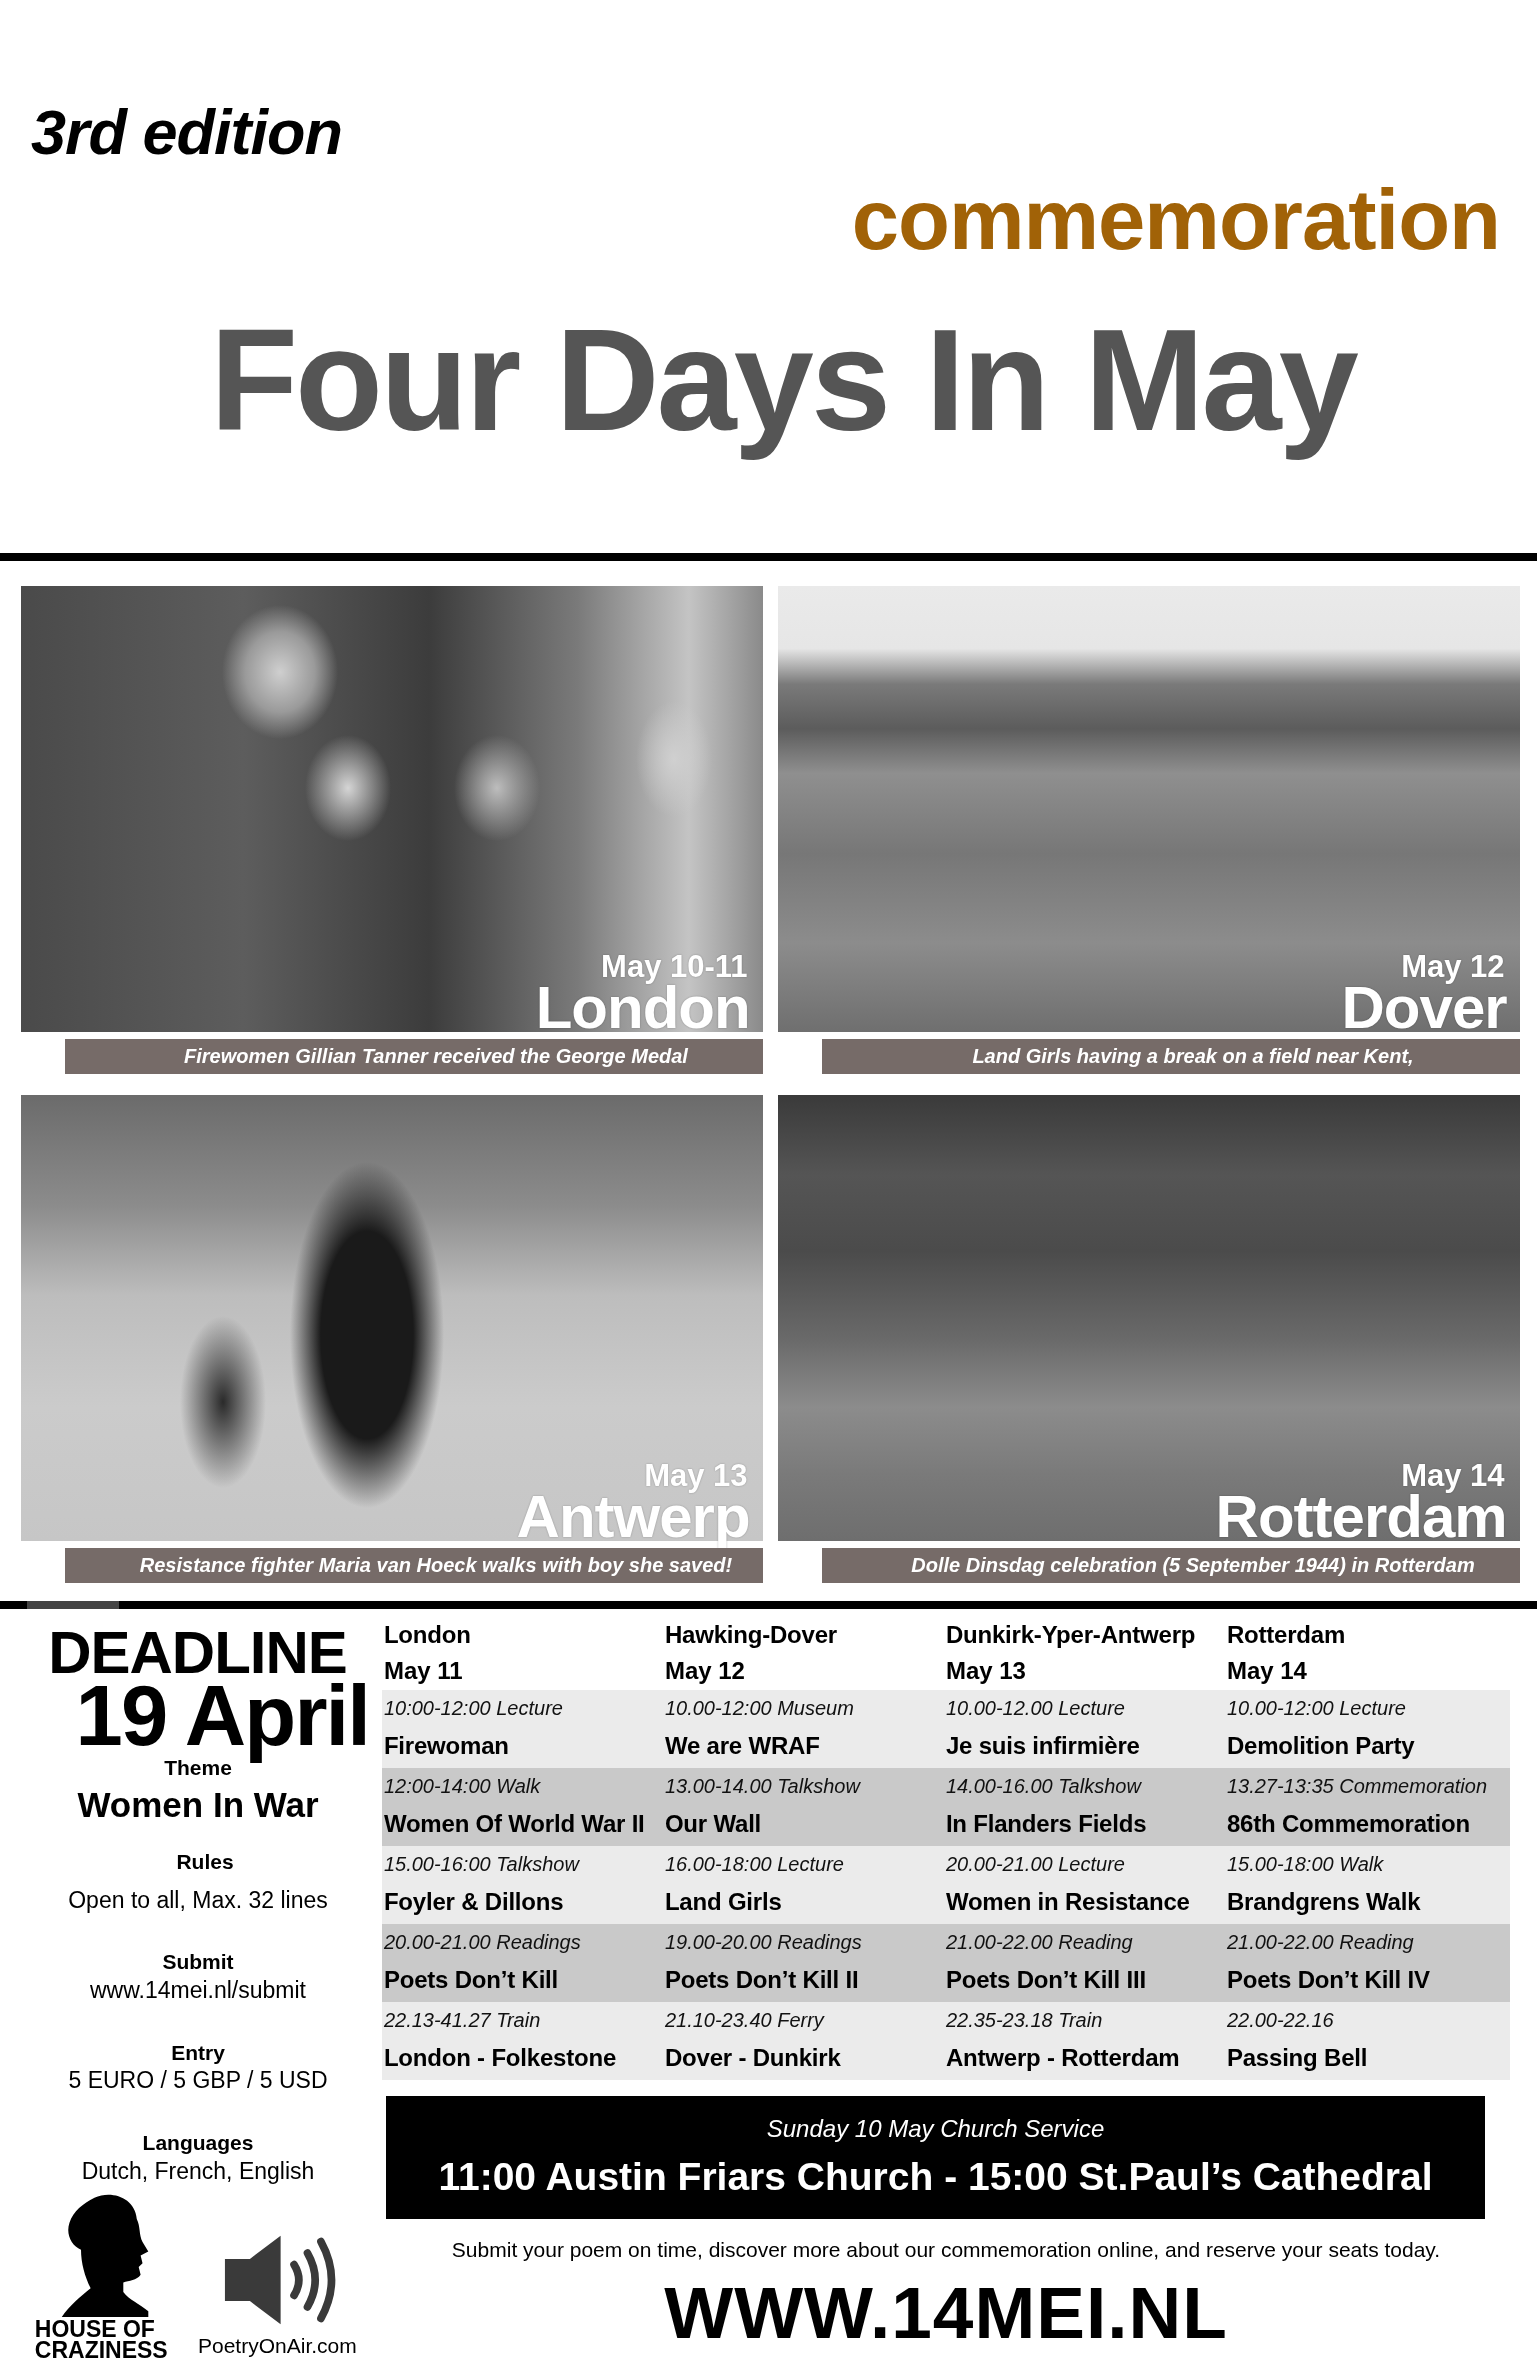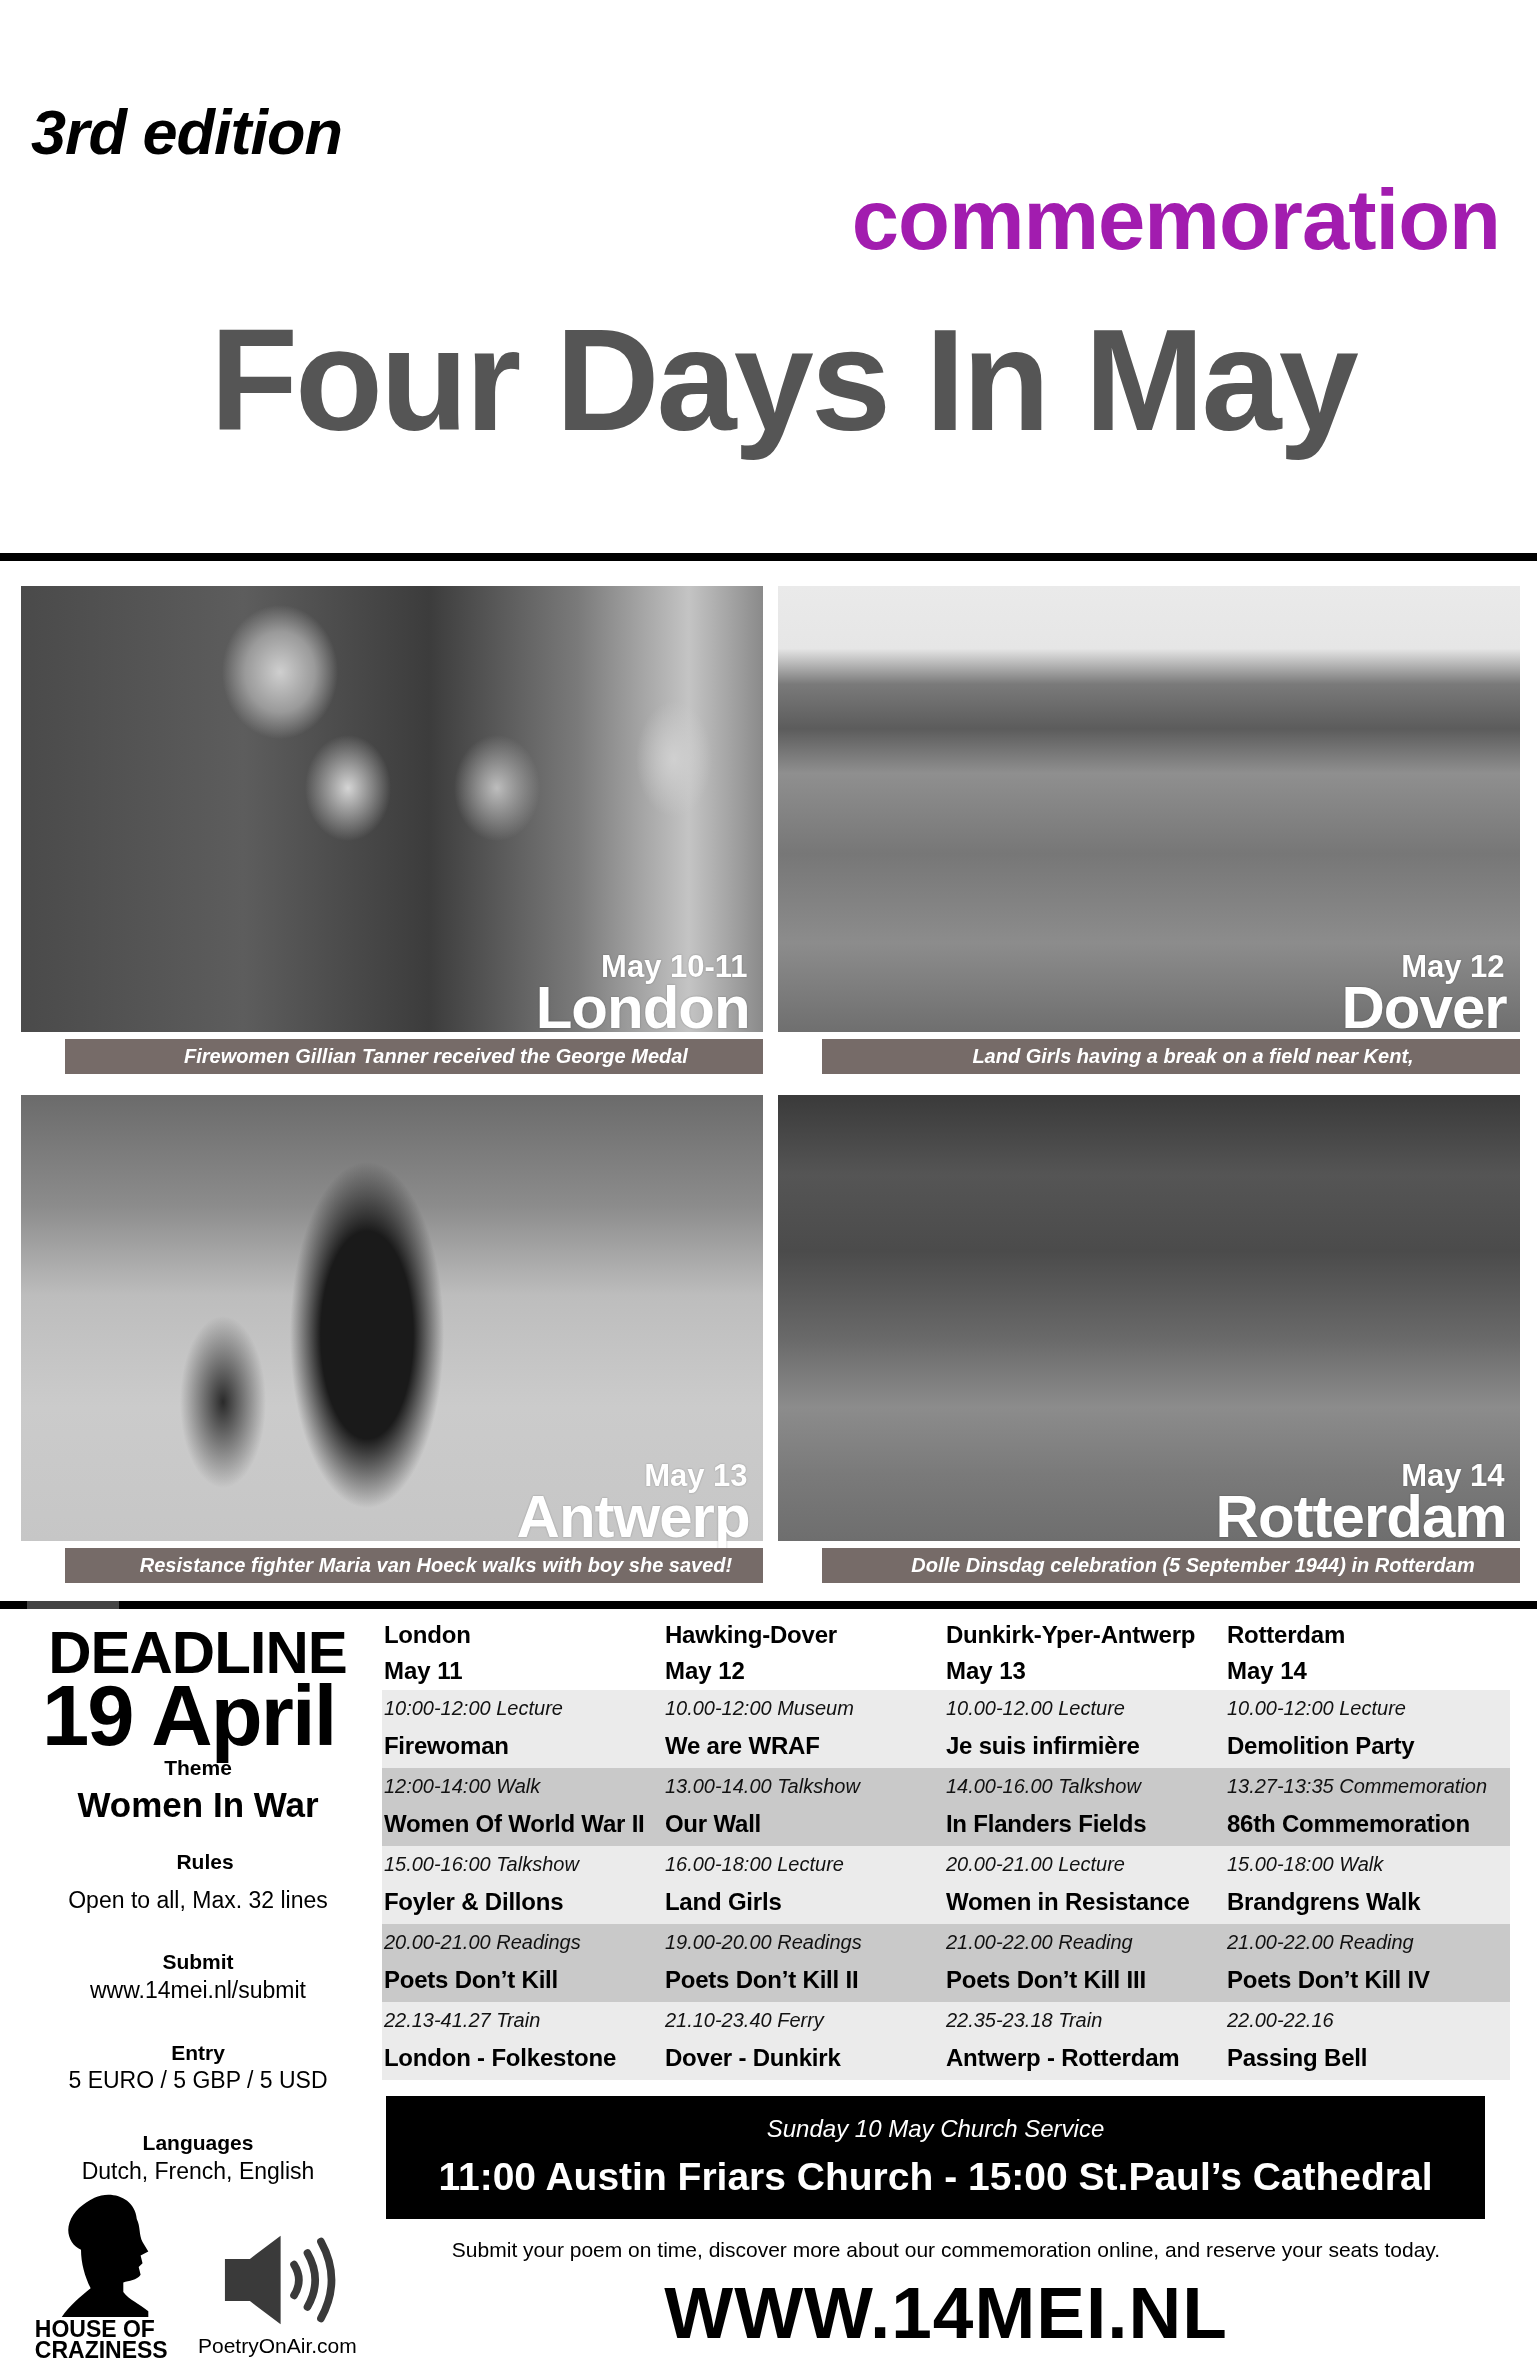--- a/index.html
+++ b/index.html
@@ -6,21 +6,21 @@
   html, body { width: 1537px; height: 2376px; background: #ffffff; overflow: hidden; }
   body { position: relative; font-family: "Liberation Sans", sans-serif; color: #000; }
 
   .edition {
     position: absolute; left: 31px; top: 96px;
     font-family: "Liberation Sans", sans-serif; font-weight: 700; font-style: italic;
     font-size: 63px; letter-spacing: -1px; color: #000;
   }
   .subtitle {
     position: absolute; right: 37px; top: 171px;
-    font-weight: 700; font-size: 85px; color: #a21caf; letter-spacing: -1px;
+    font-weight: 700; font-size: 85px; color: #a16207; letter-spacing: -1px;
   }
   .title {
     position: absolute; left: 0; width: 1537px; top: 298px; text-align: center;
     font-weight: 700; font-size: 144px; color: #555555; letter-spacing: -2.9px;
     padding-left: 29px;
   }
   .rule-top { position: absolute; left: 0; top: 553px; width: 1537px; height: 7.7px; background: #000; }
 
   .tile {
     position: absolute; width: 742px; height: 488px; overflow: hidden;
@@ -64,21 +64,21 @@
   #tile-rotterdam .photo {
     background:
       linear-gradient(180deg, #3a3a3a 0, #555 18%, #4b4b4b 35%, #6a6a6a 55%, #8c8c8c 70%, #7a7a7a 85%, #6e6e6e 100%);
   }
 
   .rule-mid { position: absolute; left: 0; top: 1601px; width: 1537px; height: 7.7px; background: #000; }
   .rule-mid .seg { position: absolute; left: 27px; top: 0; width: 92px; height: 7.7px; background: #444; }
 
   .sidebar { position: absolute; left: 0; top: 1614px; width: 396px; text-align: center; }
   .deadline { position: absolute; left: 44px; top: 11.5px; width: 307px; font-weight: 900; font-size: 60px; line-height: 54px; letter-spacing: -1px; text-align: center; }
-  .deadline-date { position: absolute; left: 42px; top: 63px; width: 327px; font-weight: 900; font-size: 85px; line-height: 77px; letter-spacing: -1.9px; text-align: left; }
+  .deadline-date { position: absolute; left: 42px; top: 63px; width: 327px; font-weight: 900; font-size: 85px; line-height: 77px; letter-spacing: -1.9px; text-align: right; }
   .side-label { position: absolute; left: 0; width: 396px; font-weight: 700; font-size: 21px; text-align: center; }
   .side-value { position: absolute; left: 0; width: 396px; font-size: 23px; text-align: center; }
   .theme-big { position: absolute; left: 0; width: 396px; font-weight: 700; font-size: 35px; text-align: center; }
 
   .logos { position: absolute; left: 29px; top: 2192px; width: 346px; height: 173px; }
   .hoc-text { position: absolute; left: 5.8px; top: 127px; font-weight: 900; font-size: 23px; line-height: 21px; letter-spacing: 0; }
   .poa-text { position: absolute; left: 169px; top: 142px; font-size: 21px; }
 
   .schedule { position: absolute; left: 382px; top: 1614px; width: 1128px; }
   .sched-head { display: grid; grid-template-columns: 281px 281px 281px 286px; }

